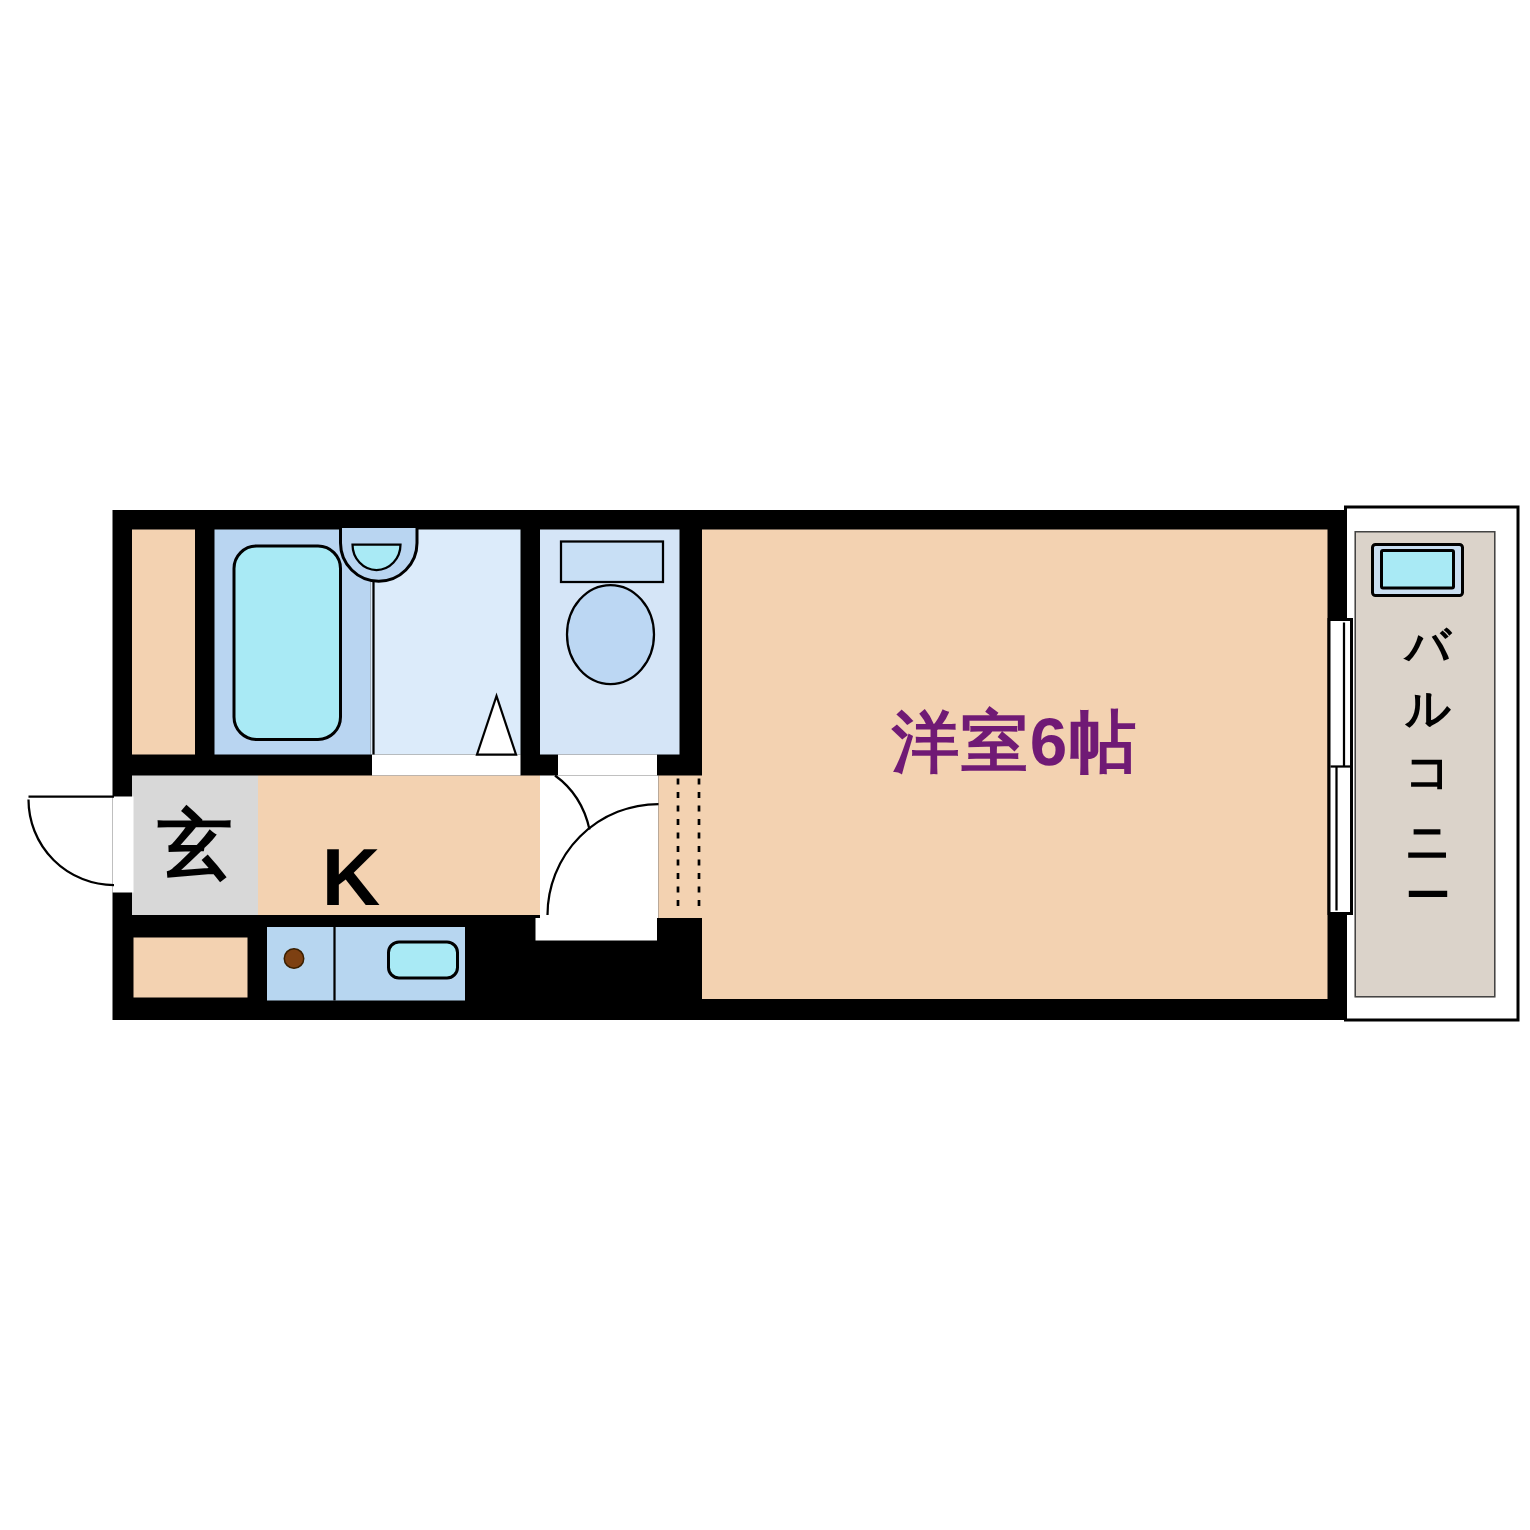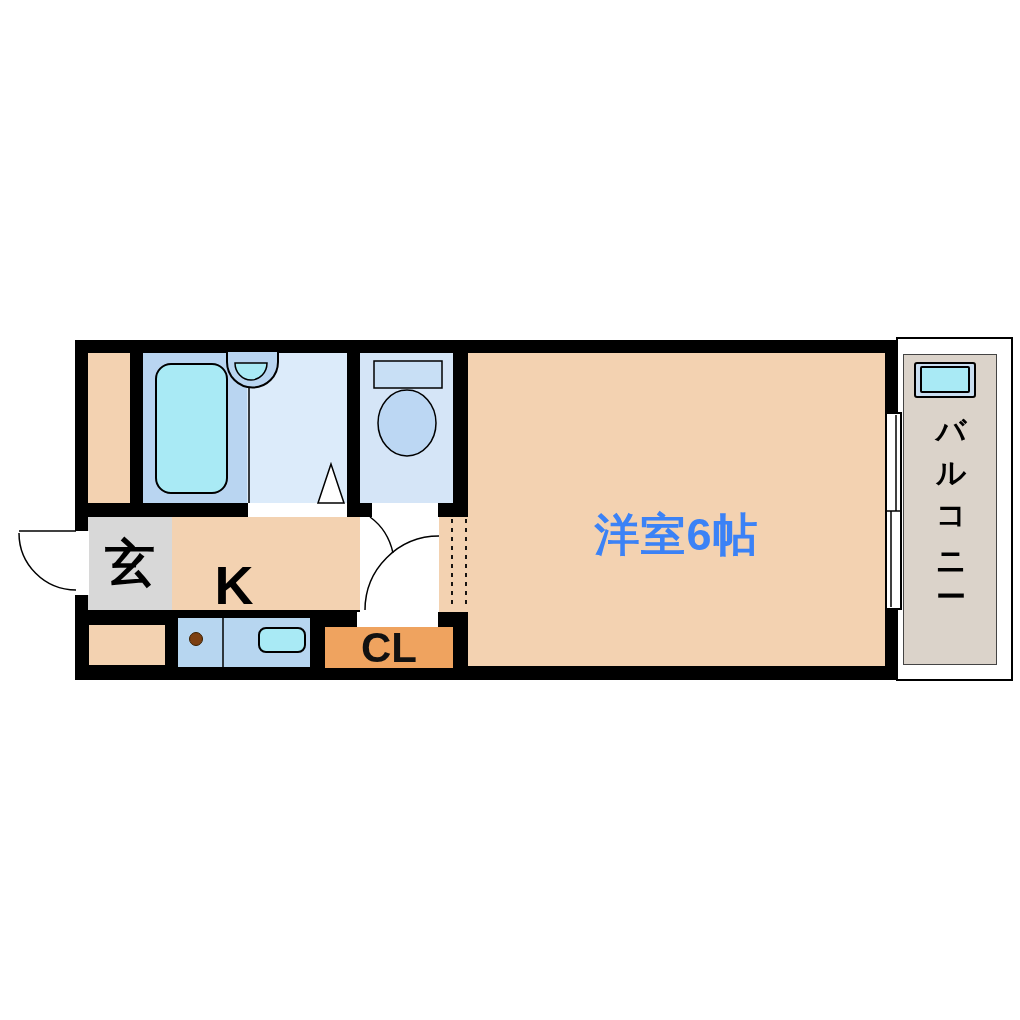--- a/index.html
+++ b/index.html
@@ -42,21 +42,21 @@
 
   
   #bathtub{left:155px;top:363px;width:73px;height:131px;background:var(--fixture-cyan);border:2px solid #000;border-radius:16px;}
   #sink{left:258px;top:627px;width:48px;height:26px;background:var(--fixture-cyan);border:2px solid #000;border-radius:8px;}
   #burner{left:189px;top:632px;width:14px;height:14px;background:var(--burner-brown);border:1px solid #3a1f00;border-radius:50%;}
 
   
   #kLabel{left:200px;top:558px;width:68px;height:54px;display:flex;align-items:center;justify-content:center;
           font-size:54px;font-weight:700;color:#000;}
   #mainLabel{left:468px;top:353px;width:417px;height:284px;display:flex;align-items:center;justify-content:center;
-          font-size:45px;font-weight:700;color:#3b82f6;letter-spacing:1px;margin-top:40px;}
+          font-size:45px;font-weight:700;color:#701a75;letter-spacing:1px;}
 
   
   #overlay{position:absolute;left:0;top:0;width:1020px;height:1020px;pointer-events:none;}
   .ln{stroke:#000;stroke-width:1.5;fill:none;}
   .dash{stroke:#000;stroke-width:1.8;fill:none;stroke-dasharray:4 5;}
   .white-fill{fill:#fff;stroke:#000;stroke-width:1.5;}
   .bath-fill{fill:var(--bath-blue);stroke:#000;stroke-width:2;}
   .cyan-fill{fill:var(--fixture-cyan);stroke:#000;stroke-width:1.5;}
   .bowl{fill:var(--toilet-fixture-blue);stroke:#000;stroke-width:1.5;}
   .tank{fill:var(--tank-blue);stroke:#000;stroke-width:1.5;}
@@ -81,23 +81,20 @@
   <div class="abs" id="toiletFloor"></div>
   <div class="abs" id="genkan">
     <span>玄</span>
   </div>
   <div class="abs" id="kitchenFloor"></div>
   <div class="abs" id="hallway"></div>
   <div class="abs" id="passage"></div>
   <div class="abs" id="mainRoom"></div>
   <div class="abs" id="shoeBox"></div>
   <div class="abs" id="counter"></div>
-  <div class="abs" id="closet">
-    <span>CL</span>
-  </div>
 
   <div class="abs" id="openWash"></div>
   <div class="abs" id="openToilet"></div>
   <div class="abs" id="openCloset"></div>
   <div class="abs" id="openEntrance"></div>
 
   <div class="abs" id="bathtub"></div>
   <div class="abs" id="sink"></div>
   <div class="abs" id="burner"></div>
 

